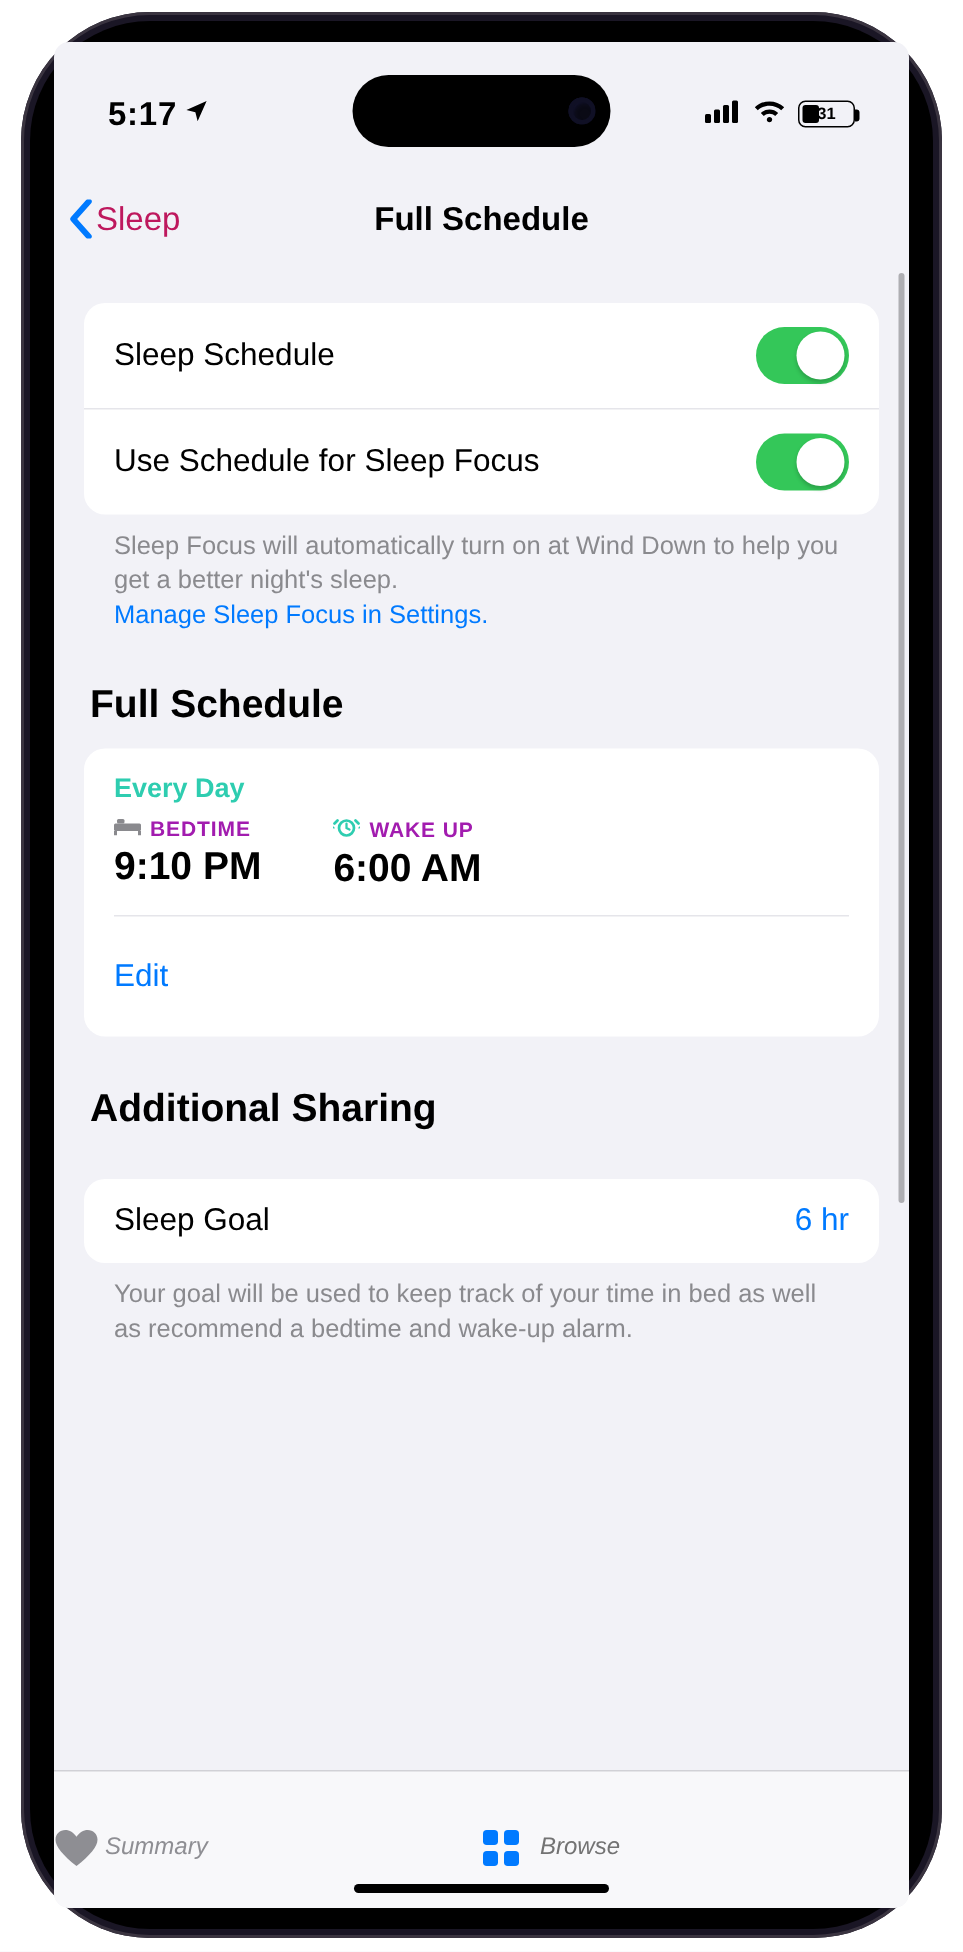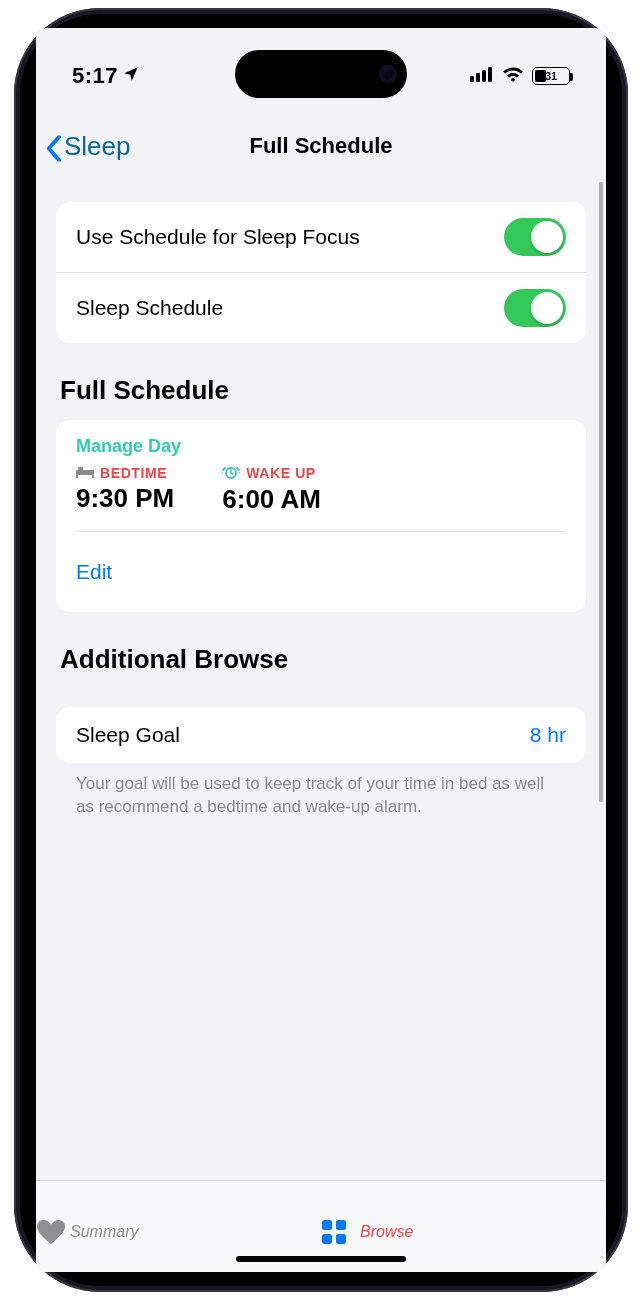--- a/index.html
+++ b/index.html
@@ -41,55 +41,55 @@
 .status-right { display:flex; align-items: center; gap: 8px; }
 .batt-wrap { position:relative; width:38px; height:18px; border:1.5px solid #000; border-radius:5px; display:flex; align-items:center; }
 .batt-tip { position:absolute; right:-4px; top:5px; width:3px; height:8px; background:#000; border-radius:0 2px 2px 0;}
 .batt-fill { position:absolute; left:2px; top:2px; bottom:2px; width:30%; background:#000; border-radius:2px;}
 .batt-txt { position:absolute; width:100%; text-align:center; font-size:11px; font-weight:700; color:#fff; mix-blend-mode:normal; line-height:14px; left:0; }
 .batt-txt.dark { color:#000; }
 
 
 .nav { position:absolute; top: 90px; left:0; right:0; height: 56px; display:flex; align-items:center; justify-content:center; }
 .nav-title { font-size: 22px; font-weight: 600; }
-.nav-back { position:absolute; left: 10px; top:50%; transform:translateY(-50%); display:flex; align-items:flex-end; gap:2px; color:#0369a1; font-size:26px;}
+.nav-back { position:absolute; left: 10px; top:50%; transform:translateY(-50%); display:flex; align-items:flex-start; gap:2px; color:#be185d; font-size:22px;}
 .nav-back svg { display:block; }
 
 
 .content { position:absolute; top: 150px; left:0; right:0; bottom: 92px; overflow-y:auto; padding: 24px 20px 20px 20px; }
 .group { background:#fff; border-radius: 14px; overflow:hidden; }
 .row { display:flex; align-items:center; justify-content:space-between; padding: 16px 20px; font-size:21px; }
 .row + .row { border-top: 1px solid #e5e5ea; }
 .switch { width: 62px; height: 38px; border-radius: 20px; background:#34c759; position:relative; }
 .switch::after { content:''; position:absolute; right:3px; top:3px; width:32px; height:32px; background:#fff; border-radius:50%; box-shadow: 0 2px 3px rgba(0,0,0,.2);}
 .footer-note { color:#8a8a8e; font-size:17px; padding: 10px 20px 0 20px; line-height:1.35; }
 .footer-note a { color:#007aff; text-decoration:none; }
 
 .section-header { font-size: 26px; font-weight: 700; padding: 32px 4px 14px 4px; }
 
 .sched-card { background:#fff; border-radius:14px; padding: 16px 20px 0 20px; }
 .ed { color:#2ecdb0; font-weight:600; font-size:18px; }
 .times { display:flex; gap: 48px; margin-top: 8px; padding-bottom: 16px;}
 .time-col { }
-.time-label { display:flex; align-items:flex-start; gap:6px; color:#ef4444; font-size:14px; font-weight:600; letter-spacing: 0.6px;}
+.time-label { display:flex; align-items:flex-end; gap:6px; color:#a21caf; font-size:14px; font-weight:600; letter-spacing: 0.6px;}
 .time-val { font-size: 26px; font-weight: 700; margin-top:2px; }
 .edit-row { border-top:1px solid #e5e5ea; padding: 28px 0; color:#007aff; font-size:21px; }
 
 .add-sched-wrap { margin-top: 18px; position:relative; }
 .add-sched { background:#fff; border-radius:14px; padding:18px 20px; color:#007aff; font-size:21px; }
 .highlight-ring { position:absolute; inset:-4px; border: 5px solid #ff1a1a; border-radius: 28px; pointer-events:none; }
 
 .detail-row .val { color:#007aff; font-size:21px; }
 
 .scroll-ind { position:absolute; right:3px; top: 154px; width:4px; height: 620px; background: rgba(0,0,0,.28); border-radius:2px;}
 
 
 .tabbar { position:absolute; left:0; right:0; bottom:0; height: 92px; background: rgba(248,248,250,.94); border-top:1px solid #d1d1d6; display:flex; }
 .tab { flex:1; display:flex; flex-direction:row; align-items:center; justify-content:flex-start; padding-top:10px; gap:4px; color:#8e8e93; font-size:16px; font-weight:500;font-style:italic;}
-.tab.active { color:#ef4444;gap:13px; }
+.tab.active { color:#737373;gap:13px; }
 .tab svg { display:block; }
 
 .home-ind { position:absolute; bottom: 10px; left:50%; transform:translateX(-50%); width: 170px; height:6px; background:#000; border-radius:3px; }
 
 </style>
 </head>
 <body>
 
 <div class="stage">
   <div class="phone">
@@ -146,74 +146,79 @@
           </div>
           <div class="nav-title">Full Schedule</div>
         </div>
 
         <div class="scroll-ind"></div>
 
         <div class="content">
 
           <div class="group">
             <div class="row">
+              <span>Sleep Schedule</span>
+              <div class="switch"></div>
+            </div>
+            <div class="row">
               <span>Use Schedule for Sleep Focus</span>
               <div class="switch"></div>
             </div>
-            <div class="row">
-              <span>Sleep Schedule</span>
-              <div class="switch"></div>
-            </div>
+          </div>
+          <div class="footer-note">
+            <span>Sleep Focus will automatically turn on at Wind Down to help you get a better night's sleep.</span>
+            <br>
+            <a href="#">Manage Sleep Focus in Settings.</a>
           </div>
 
           <div class="section-header">Full Schedule</div>
 
           <div class="sched-card">
-            <div class="ed">Manage Day</div>
+            <div class="ed">Every Day</div>
             <div class="times">
               <div class="time-col">
                 <div class="time-label">
                   <span>
                     <svg width="18" height="12" viewBox="0 0 18 12">
                         <rect x="0" y="4" width="18" height="5" rx="1" fill="#8a8a8e"></rect>
                         <rect x="0" y="9" width="2" height="3" fill="#8a8a8e"></rect>
                         <rect x="16" y="9" width="2" height="3" fill="#8a8a8e"></rect>
                         <rect x="2" y="1" width="5" height="3" rx="1" fill="#8a8a8e"></rect>
                       </svg>
                   </span>
                   <span>BEDTIME</span>
                 </div>
-                <div class="time-val">9:30 PM</div>
+                <div class="time-val">9:10 PM</div>
               </div>
               <div class="time-col">
                 <div class="time-label">
                   <span style="color:#2ecdb0;">
                     <svg width="18" height="14" viewBox="0 0 18 14">
                         <circle cx="9" cy="8" r="5" fill="none" stroke="#2ecdb0" stroke-width="1.8"></circle>
                         <path d="M9 5v3l2 1" stroke="#2ecdb0" stroke-width="1.5" fill="none" stroke-linecap="round"></path>
                         <path d="M3 3l-2 2M15 3l2 2" stroke="#2ecdb0" stroke-width="1.8" stroke-linecap="round"></path>
                         <path d="M1 8q-1 0 -1 -1M17 8q1 0 1 -1" stroke="#2ecdb0" stroke-width="1" fill="none"></path>
                       </svg>
                   </span>
                   <span>WAKE UP</span>
                 </div>
                 <div class="time-val">6:00 AM</div>
               </div>
             </div>
             <div class="edit-row">Edit</div>
           </div>
 
 
-          <div class="section-header">Additional Browse</div>
+          <div class="section-header">Additional Sharing</div>
 
 
           <div class="group" style="margin-top:18px;">
             <div class="row detail-row">
               <span>Sleep Goal</span>
-              <span class="val">8 hr</span>
+              <span class="val">6 hr</span>
             </div>
           </div>
           <div class="footer-note">Your goal will be used to keep track of your time in bed as well as recommend a bedtime and wake-up alarm.</div>
 
         </div>
 
         <div class="tabbar">
           <div class="tab">
             <span>
               <svg width="30" height="26" viewBox="0 0 30 26">

